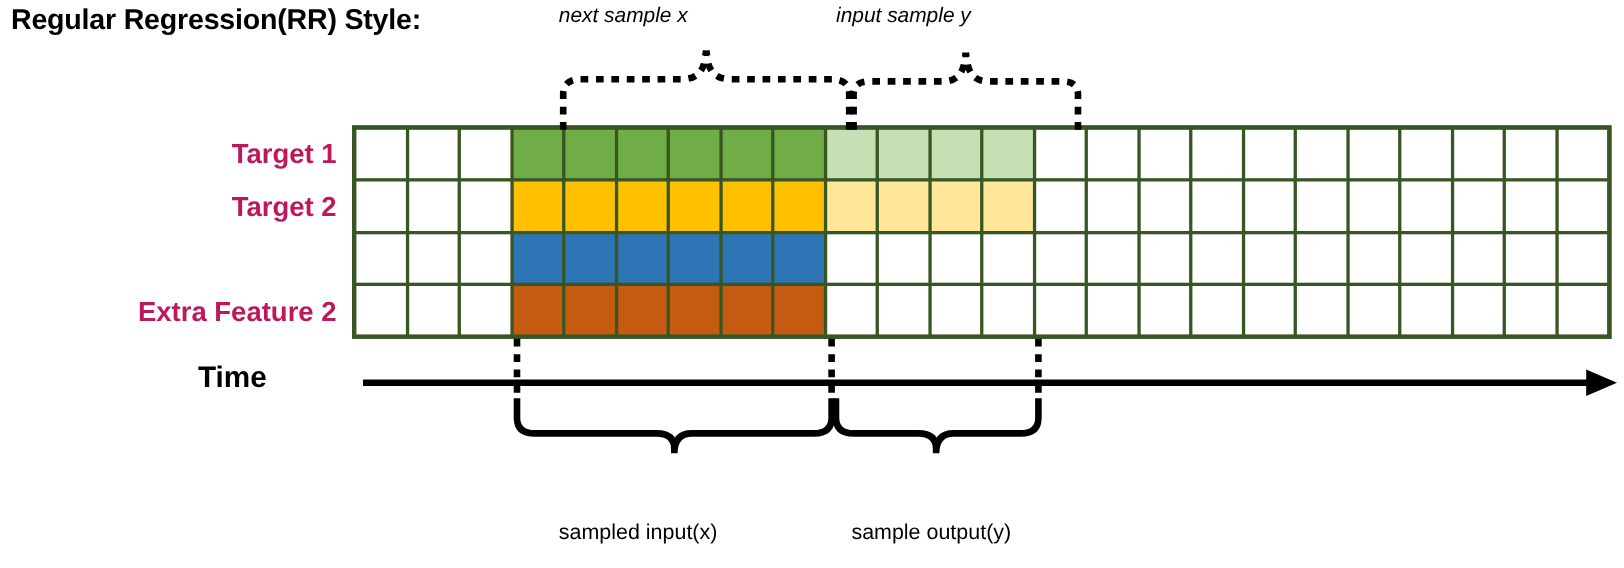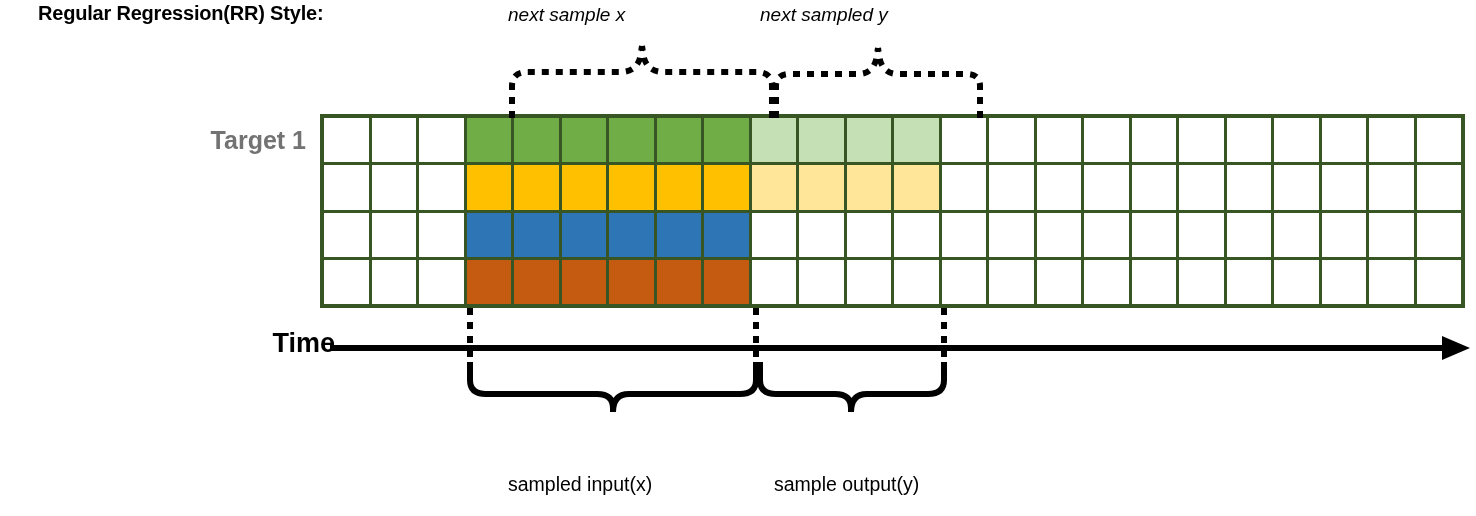--- a/index.html
+++ b/index.html
@@ -20,26 +20,25 @@
     left: 0; top: 0;
     width: 1476px;
     height: 516px;
   }
 
   
   #title {
     position: absolute;
     left: 10px;
     top: 2px;
-    font-size: 20px;
+    font-size: 26px;
     font-weight: bold;
     color: #000000;
     letter-spacing: -0.2px;
     white-space: nowrap;
-    margin-left: 28px;
   }
 
   
   .top-note {
     position: absolute;
     font-size: 19px;
     font-style: italic;
     color: #000000;
     white-space: nowrap;
     text-align: left;
@@ -48,21 +47,21 @@
   #note-y { left: 760px; top: 4px; width: 220px; }
 
   
   .row-label {
     position: absolute;
     right: 1170px;       
     width: 300px;
     text-align: right;
     font-size: 25px;
     font-weight: bold;
-    color: #737373;
+    color: #be185d;
     white-space: nowrap;
     line-height: 1;
   }
   #lbl-0 { top: 128px; }
   #lbl-1 { top: 176px; }
   #lbl-2 { top: 224px; }
   #lbl-3 { top: 272px; }
 
   
   #grid {
@@ -83,24 +82,24 @@
   .c-green       { background: #70AD47; }
   .c-green-light { background: #C5E0B4; }
   .c-amber       { background: #FFC000; }
   .c-amber-light { background: #FFE699; }
   .c-blue        { background: #2E75B6; }
   .c-orange      { background: #C55A11; }
 
   
   #time-label {
     position: absolute;
-    left: 195px;
+    left: 180px;
     top: 328px;
     width: 140px;
-    text-align: right;
+    text-align: left;
     font-size: 27px;
     font-weight: bold;
     color: #000000;
   }
   #time-axis {
     position: absolute;
     left: 330px;
     top: 333px;
     width: 1140px;
     height: 30px;
@@ -133,23 +132,25 @@
   #cap-y { left: 774px; top: 422px; }
 </style>
 </head>
 <body>
 
 <div id="stage">
 
   <div id="title">Regular Regression(RR) Style:</div>
 
   <div id="note-x" class="top-note">next sample x</div>
-  <div id="note-y" class="top-note">next sampled y</div>
+  <div id="note-y" class="top-note">input sample y</div>
 
   <div id="lbl-0" class="row-label">Target 1</div>
+  <div id="lbl-1" class="row-label">Target 2</div>
+  <div id="lbl-3" class="row-label">Extra Feature 2</div>
 
   <div id="grid">
       <div class="cell"></div>
       <div class="cell"></div>
       <div class="cell"></div>
       <div class="cell c-green"></div>
       <div class="cell c-green"></div>
       <div class="cell c-green"></div>
       <div class="cell c-green"></div>
       <div class="cell c-green"></div>

